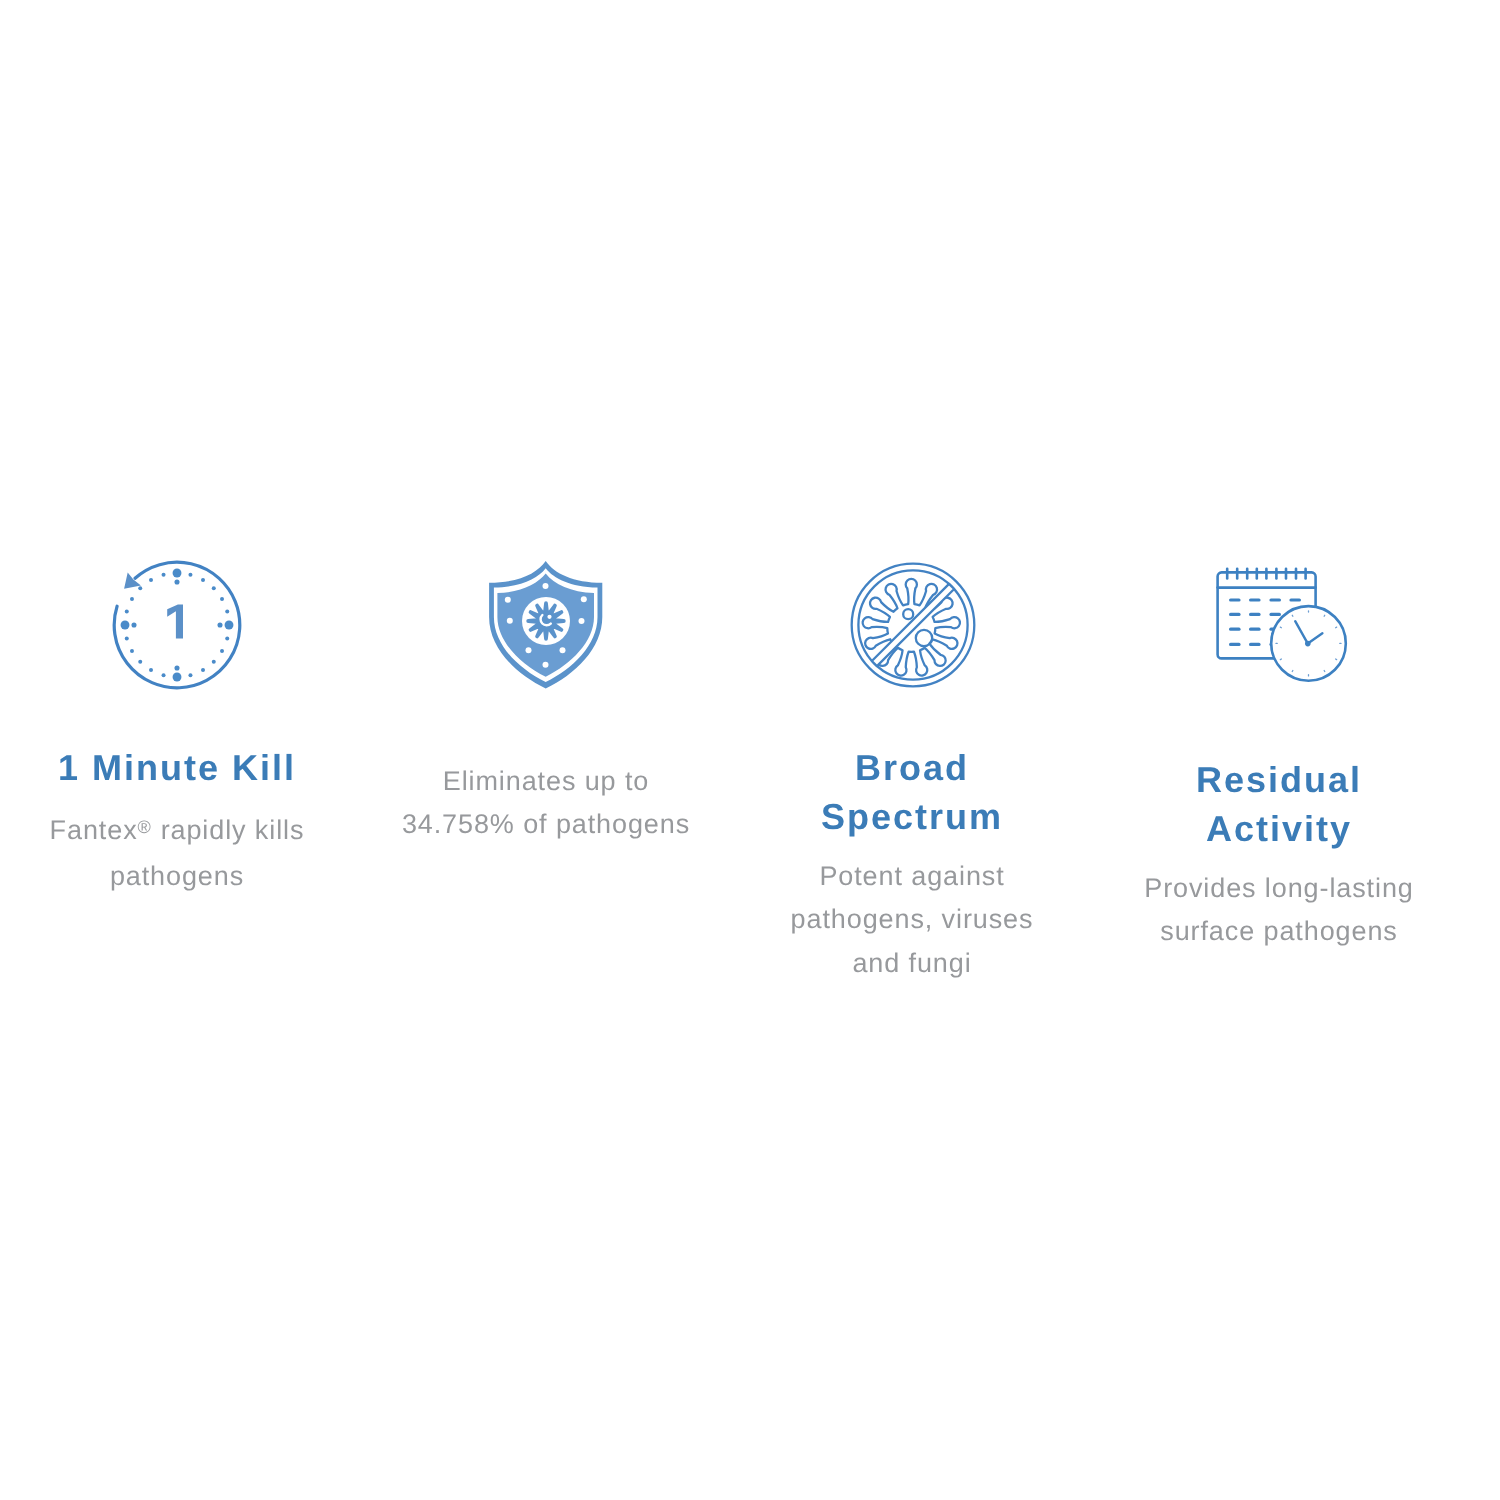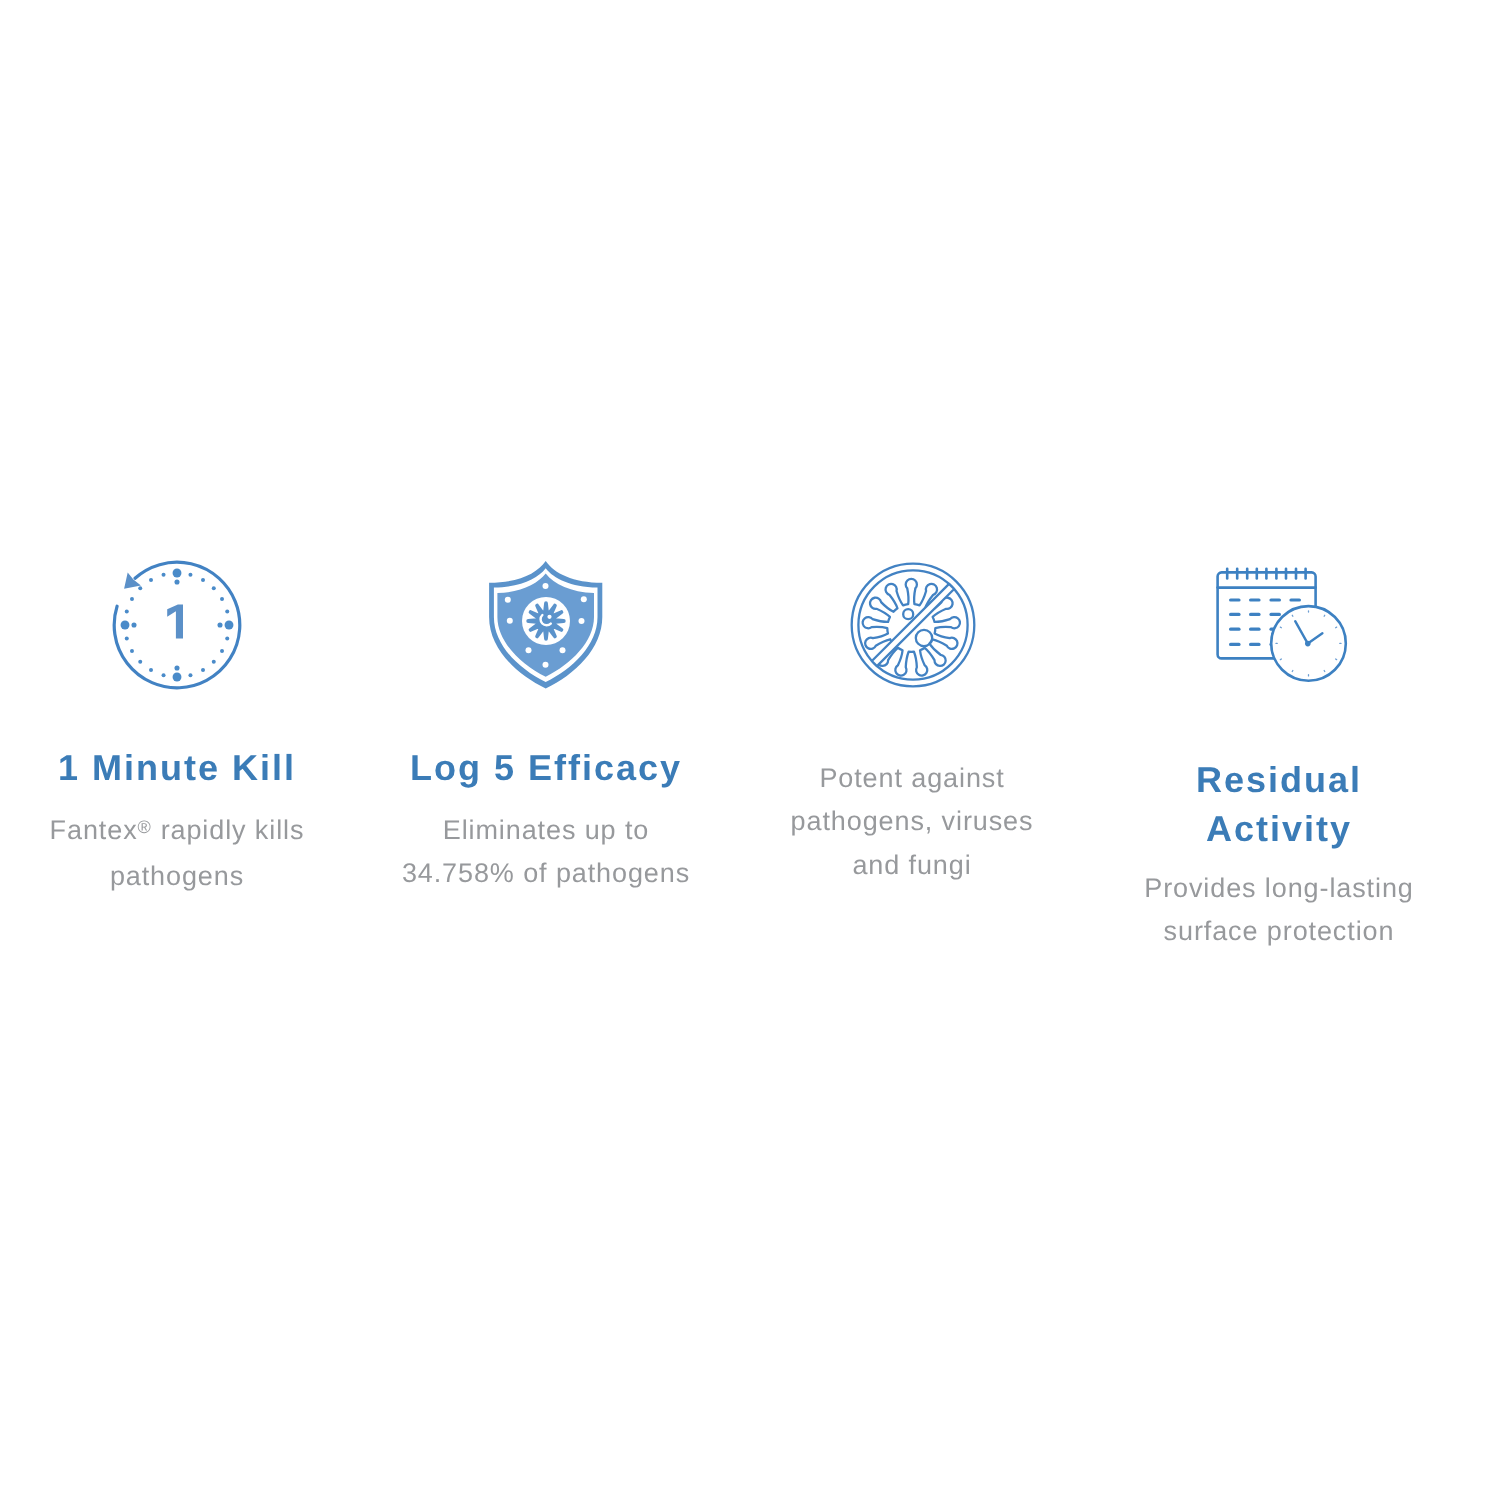--- a/index.html
+++ b/index.html
@@ -100,39 +100,39 @@
         </g>
         <circle cx="70" cy="66" r="24" fill="#ffffff"></circle>
         <g>
           <path fill="#5b93cb" d="M67.15 56.41 L68.10 48.20 A1.9 1.9 0 1 1 71.90 48.20 L72.85 56.41 A10.0 10.0 0 0 1 72.32 56.27 L77.25 49.63 A1.9 1.9 0 1 1 80.55 51.53 L77.26 59.12 A10.0 10.0 0 0 1 76.88 58.74 L84.47 55.45 A1.9 1.9 0 1 1 86.37 58.75 L79.73 63.68 A10.0 10.0 0 0 1 79.59 63.15 L87.80 64.10 A1.9 1.9 0 1 1 87.80 67.90 L79.59 68.85 A10.0 10.0 0 0 1 79.73 68.32 L86.37 73.25 A1.9 1.9 0 1 1 84.47 76.55 L76.88 73.26 A10.0 10.0 0 0 1 77.26 72.88 L80.55 80.47 A1.9 1.9 0 1 1 77.25 82.37 L72.32 75.73 A10.0 10.0 0 0 1 72.85 75.59 L71.90 83.80 A1.9 1.9 0 1 1 68.10 83.80 L67.15 75.59 A10.0 10.0 0 0 1 67.68 75.73 L62.75 82.37 A1.9 1.9 0 1 1 59.45 80.47 L62.74 72.88 A10.0 10.0 0 0 1 63.12 73.26 L55.53 76.55 A1.9 1.9 0 1 1 53.63 73.25 L60.27 68.32 A10.0 10.0 0 0 1 60.41 68.85 L52.20 67.90 A1.9 1.9 0 1 1 52.20 64.10 L60.41 63.15 A10.0 10.0 0 0 1 60.27 63.68 L53.63 58.75 A1.9 1.9 0 1 1 55.53 55.45 L63.12 58.74 A10.0 10.0 0 0 1 62.74 59.12 L59.45 51.53 A1.9 1.9 0 1 1 62.75 49.63 L67.68 56.27 A10.0 10.0 0 0 1 67.15 56.41 Z"></path>
           <path d="M 66.4 60.0 A 6.0 6.0 0 1 0 74.8 68.6" fill="none" stroke="#ffffff" stroke-width="2.4" stroke-linecap="round"></path>
           <circle cx="73.5" cy="61.8" r="2.1" fill="#ffffff"></circle>
         </g>
       </svg>
     </div>
     <div class="texts">
-      <h3 class="title">Log 5 Efficacy</h3>
       <p class="desc d d2">Eliminates up to 34.758% of pathogens</p>
     </div>
   </div>
 
   <div class="col c3">
     <div class="icon-wrap">
       <svg width="140" height="140" viewBox="0 0 140 140">
         <g fill="none" stroke="#4282c3" stroke-width="2.3" stroke-linejoin="round" stroke-linecap="round">
           <circle cx="71" cy="70" r="61.3"></circle>
           <circle cx="71" cy="70" r="54.6"></circle>
           <path d="M66.17 49.11 Q67.11 42.47 65.27 33.40 A5.6 5.6 0 1 1 73.33 33.40 Q71.49 42.47 72.43 49.11 A24.0 24.0 0 0 1 77.58 50.38 Q81.50 44.93 84.09 36.05 A5.6 5.6 0 1 1 91.23 39.80 Q85.39 46.97 83.13 53.29 A24.0 24.0 0 0 1 87.10 56.80 Q93.10 53.81 99.52 47.14 A5.6 5.6 0 1 1 104.10 53.78 Q95.59 57.42 90.66 61.96 A24.0 24.0 0 0 1 92.54 66.92 Q99.24 67.05 108.03 64.14 A5.6 5.6 0 1 1 109.00 72.14 Q99.77 71.41 93.30 73.14 A24.0 24.0 0 0 1 92.66 78.41 Q98.53 81.64 107.66 83.14 A5.6 5.6 0 1 1 104.80 90.68 Q96.98 85.74 90.44 84.27 A24.0 24.0 0 0 1 87.42 88.63 Q91.12 94.22 98.51 99.79 A5.6 5.6 0 1 1 92.48 105.14 Q87.84 97.13 82.73 92.79 A24.0 24.0 0 0 1 78.04 95.25 Q78.71 101.92 82.67 110.29 A5.6 5.6 0 1 1 74.84 112.22 Q74.45 102.97 71.95 96.75 A24.0 24.0 0 0 1 66.65 96.75 Q64.15 102.97 63.76 112.22 A5.6 5.6 0 1 1 55.93 110.29 Q59.89 101.92 60.56 95.25 A24.0 24.0 0 0 1 55.87 92.79 Q50.76 97.13 46.12 105.14 A5.6 5.6 0 1 1 40.09 99.79 Q47.48 94.22 51.18 88.63 A24.0 24.0 0 0 1 48.16 84.27 Q41.62 85.74 33.80 90.68 A5.6 5.6 0 1 1 30.94 83.14 Q40.07 81.64 45.94 78.41 A24.0 24.0 0 0 1 45.30 73.14 Q38.83 71.41 29.60 72.14 A5.6 5.6 0 1 1 30.57 64.14 Q39.36 67.05 46.06 66.92 A24.0 24.0 0 0 1 47.94 61.96 Q43.01 57.42 34.50 53.78 A5.6 5.6 0 1 1 39.08 47.14 Q45.50 53.81 51.50 56.80 A24.0 24.0 0 0 1 55.47 53.29 Q53.21 46.97 47.37 39.80 A5.6 5.6 0 1 1 54.51 36.05 Q57.10 44.93 61.02 50.38 A24.0 24.0 0 0 1 66.17 49.11 Z"></path>
           <circle cx="66.2" cy="59.2" r="5.0"></circle>
           <circle cx="82.0" cy="83.0" r="8.2"></circle>
         </g>
         <path fill="#ffffff" stroke="#4282c3" stroke-width="2.3" stroke-linejoin="round" d="M 29.85 106.06 L 107.06 28.85 L 112.15 33.94 L 34.94 111.15 Z"></path>
       </svg>
     </div>
     <div class="texts">
+      <h3 class="title tw3">Broad Spectrum</h3>
       <p class="desc d d3">Potent against pathogens, viruses and fungi</p>
     </div>
   </div>
 
   <div class="col c4">
     <div class="icon-wrap">
       <svg width="140" height="140" viewBox="0 0 140 140">
         <g fill="none" stroke="#3d81c2" stroke-width="2.6" stroke-linecap="round" stroke-linejoin="round">
           <path d="M 12.6 17.4 L 102.6 17.4 A 4 4 0 0 1 106.6 21.4 L 106.6 99.4 A 4 4 0 0 1 102.6 103.4
                    L 12.6 103.4 A 4 4 0 0 1 8.6 99.4 L 8.6 21.4 A 4 4 0 0 1 12.6 17.4 Z"></path>
@@ -184,17 +184,17 @@
           </g>
         <g fill="none" stroke="#3d81c2" stroke-width="2.4" stroke-linecap="round">
           <path d="M 98.8 88.6 L 86.2 66.2"></path>
           <path d="M 98.8 88.6 L 113.4 78.2"></path>
         </g>
         <circle cx="98.8" cy="88.6" r="2.8" fill="#3d81c2"></circle>
       </svg>
     </div>
     <div class="texts">
       <h3 class="title tw4">Residual Activity</h3>
-      <p class="desc d d4">Provides long-lasting surface protection</p>
+      <p class="desc d d4">Provides long-lasting surface pathogens</p>
     </div>
   </div>
 
 </div>
 
 </body></html>

